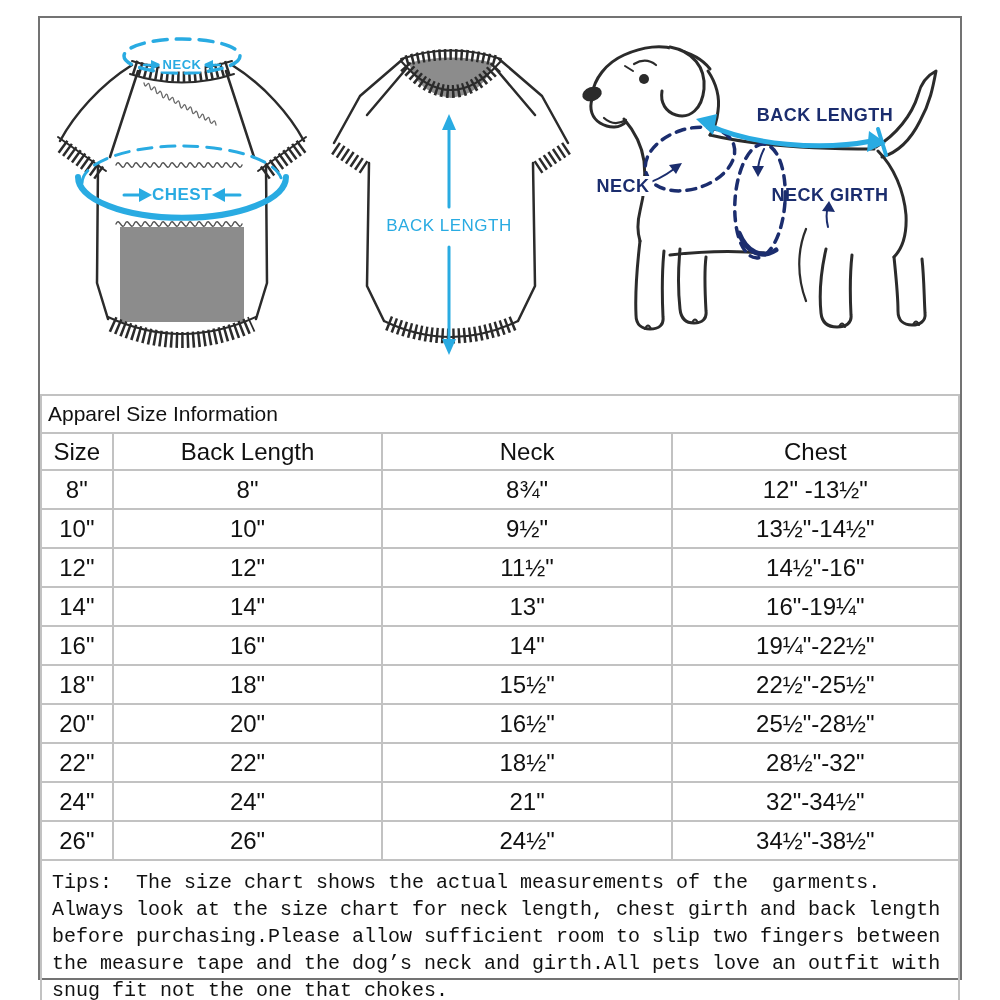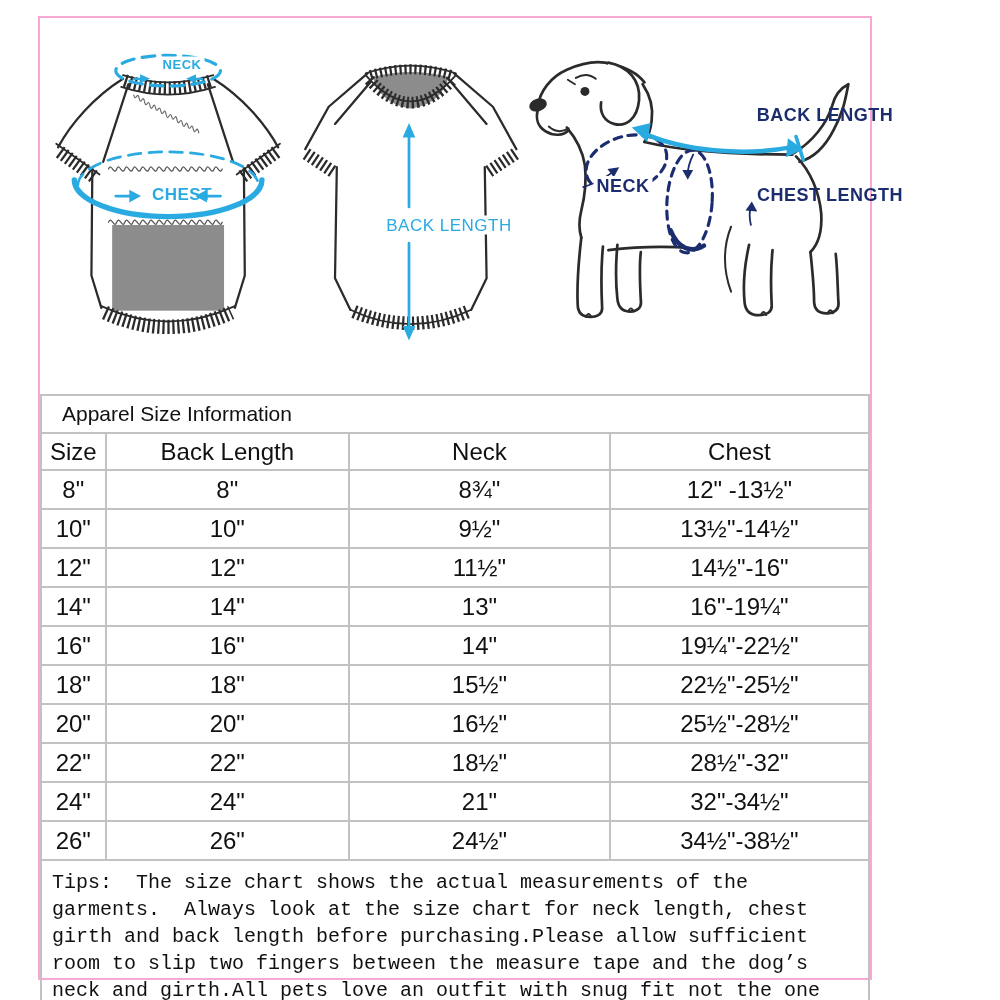--- a/index.html
+++ b/index.html
@@ -1,27 +1,27 @@
 <!DOCTYPE html>
 <html><head>
 <meta charset="utf-8">
 <style>
   html,body{margin:0;padding:0;background:#ffffff;}
   body{width:1000px;height:1000px;position:relative;font-family:"Liberation Sans",sans-serif;color:#1a1a1a;}
-  .frame{position:absolute;left:38px;top:16px;width:834px;height:964px;border:2px solid #f9a8d4;box-sizing:border-box;background:#fff;}
+  .frame{position:absolute;left:38px;top:16px;width:924px;height:964px;border:2px solid #737373;box-sizing:border-box;background:#fff;}
   .illus{position:relative;width:100%;height:376px;box-sizing:border-box;}
   .illus svg{position:absolute;left:0;top:0;width:100%;height:100%;}
   .lbl{position:absolute;transform:translate(-50%,-50%);white-space:nowrap;line-height:1;}
   .cyan-lbl{color:#29abe2;font-weight:700;letter-spacing:.5px;}
   .navy-lbl{color:#1b2d6e;font-weight:700;letter-spacing:.5px;font-size:18px;}
   .bg-white{background:#fff;padding:1px 3px;}
   table.size-table{width:100%;border-collapse:collapse;table-layout:fixed;}
   table.size-table td,table.size-table th{border:2px solid #c2c2c2;font-weight:normal;
     font-size:24px;text-align:center;vertical-align:middle;padding:0;color:#111;}
-  tr.title-row td{height:36px;text-align:left;padding-left:20px;font-size:21px;}
+  tr.title-row td{height:36px;text-align:left;padding-left:6px;font-size:21px;}
   tr.header-row th{height:35px;}
   tr.data-row td{height:37px;}
   tr.tips-row td{text-align:left;font-size:20px;line-height:1.35;padding:8px 12px 10px 10px;white-space:pre-wrap;font-family:Liberation Mono, monospace;}
 </style>
 </head>
 <body>
 
 <div class="frame">
 
   <div class="illus">
@@ -145,21 +145,21 @@
         <polygon points="846,124 829,112 827,133" fill="#29abe2" stroke="none"></polygon>
         <path d="M 838,110 L 846,136" stroke="#29abe2" stroke-width="4"></path>
       </g>
     </svg>
 
     <span class="lbl cyan-lbl bg-white" style="left:142px;top:46px;font-size:13px;">NECK</span>
     <span class="lbl cyan-lbl" style="left:142px;top:176px;font-size:17px;">CHEST</span>
     <span class="lbl cyan-lbl bg-white" style="left:409px;top:207px;font-size:17px;font-weight:400;">BACK LENGTH</span>
     <span class="lbl navy-lbl" style="left:785px;top:97px;">BACK LENGTH</span>
     <span class="lbl navy-lbl bg-white" style="left:583px;top:168px;">NECK</span>
-    <span class="lbl navy-lbl" style="left:790px;top:177px;">CHEST LENGTH</span>
+    <span class="lbl navy-lbl" style="left:790px;top:177px;">NECK GIRTH</span>
   </div>
 
   <table class="size-table">
     <colgroup>
       <col style="width:7.8%">
         <col style="width:29.4%">
         <col style="width:31.5%">
         <col style="width:31.3%">
     </colgroup>
     <tbody>

